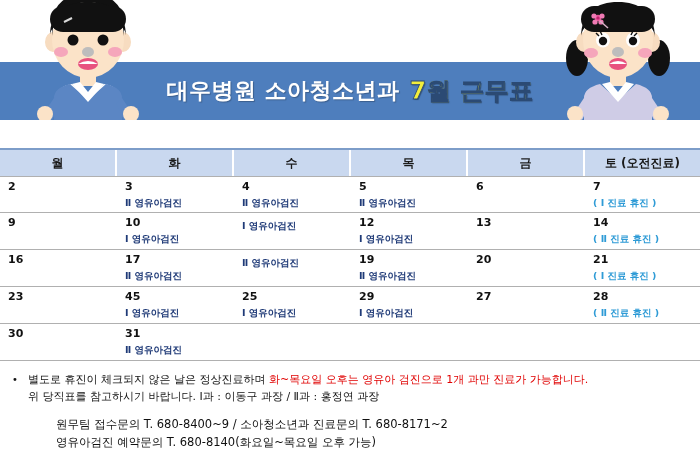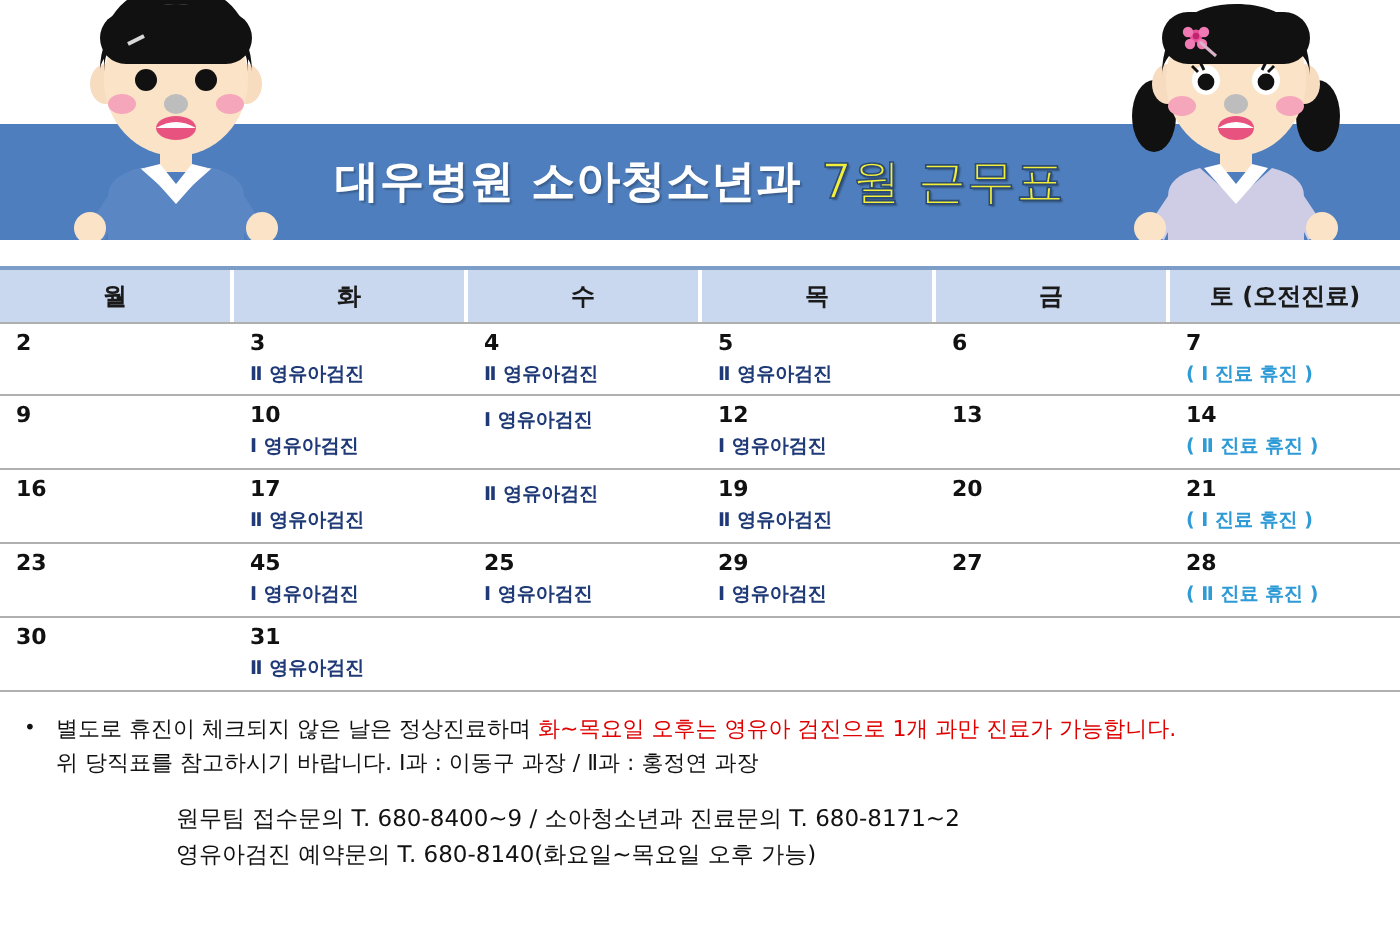--- a/index.html
+++ b/index.html
@@ -12,21 +12,21 @@
     background: #ffffff;
     font-family: "DejaVu Sans", "Liberation Sans", sans-serif;
     overflow: hidden;
     position: relative;
   }
 
   
   .banner-wrap {
     position: relative;
     width: 700px;
-    height: 133px;
+    height: 148px;
   }
   .banner-band {
     position: absolute;
     left: 0;
     top: 62px;
     width: 700px;
     height: 58px;
     background: #4e7ebd;
   }
   .banner-title {
@@ -45,21 +45,21 @@
   .title-main {
     color: #ffffff;
     font-size: 22px;
     font-weight: bold;
     letter-spacing: 0.5px;
     text-shadow: 1px 1px 1px rgba(0,0,0,0.25);
   }
   .title-accent {
     color: #f2ee3c;
     font-size: 24px;
-    font-weight: normal;
+    font-weight: bold;
     letter-spacing: 0.5px;
     -webkit-text-stroke: 0.8px #2b4a74;
     text-shadow: 1px 1px 1px rgba(0,0,0,0.35);
   }
 
   
   .character {
     position: absolute;
     top: 0;
     width: 120px;
@@ -157,21 +157,21 @@
     font-size: 11px;
     color: #111111;
     line-height: 17px;
     white-space: nowrap;
   }
   .note-red {
     color: #e00000;
     font-weight: normal;
   }
   .contact {
-    padding-left: 88px;
+    padding-left: 56px;
     padding-top: 10px;
   }
   .contact-line {
     font-size: 11.5px;
     color: #111111;
     line-height: 18px;
     white-space: nowrap;
   }
 </style>
 </head>

